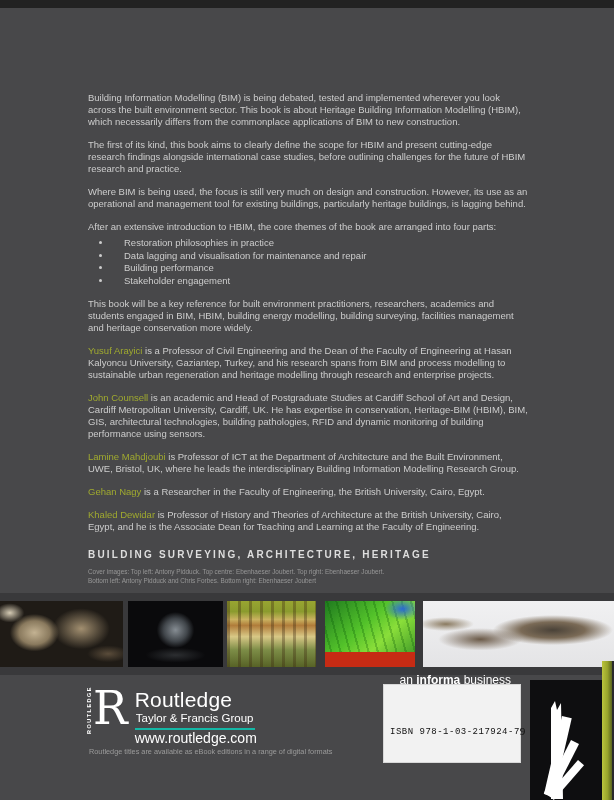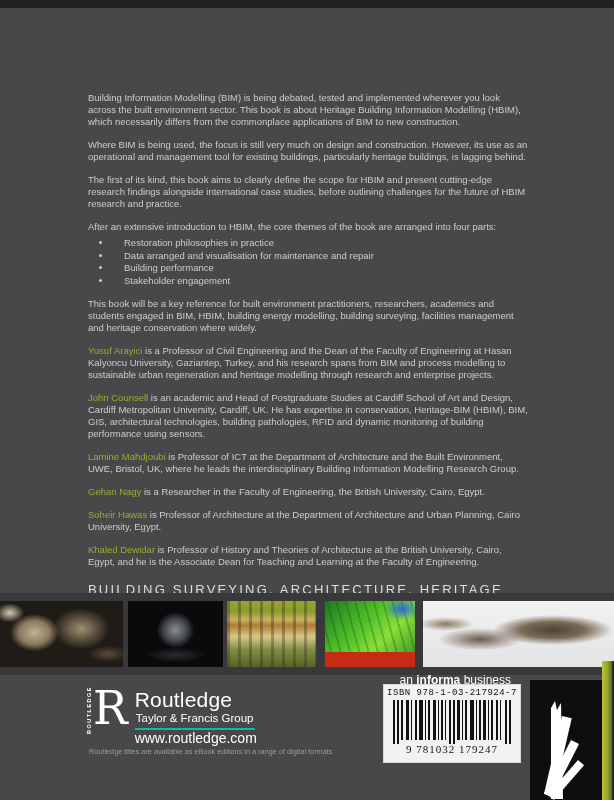--- a/index.html
+++ b/index.html
@@ -17,21 +17,21 @@
     position: absolute; left: 88px; top: 84px; width: 442px;
     color: #cdcdcd;
     font-size: 9.5px; line-height: 12px;
   }
   .content p { margin-bottom: 11px; }
   .content p.tight { margin-bottom: 4px; }
   .bullets { list-style: disc; padding-left: 24px; margin-bottom: 11px; }
   .bullets li { line-height: 12.5px; padding-left: 12px; }
   .author-name { color: #9fa92f; }
   .category-line {
-    color: #dedede; font-weight: normal; font-size: 13px;
+    color: #dedede; font-weight: bold; font-size: 10px;
     letter-spacing: 2.2px; margin-top: 16px; margin-bottom: 7px;
   }
   .credits { font-size: 6.4px; line-height: 8.5px; color: #979797; }
   
   .photo-band { position: absolute; left: 0; top: 585px; width: 614px; height: 82px; background: #39393b; }
   .photo { position: absolute; top: 593px; height: 66px; }
   .photo-1 { left: 0; width: 123px;
     background:
       radial-gradient(ellipse 34px 26px at 28% 48%, #c3b292 0%, #8a7a5e 45%, rgba(0,0,0,0) 72%),
       radial-gradient(ellipse 42px 30px at 66% 42%, #a28f70 0%, rgba(0,0,0,0) 68%),
@@ -86,57 +86,56 @@
   .r-name { color: #ffffff; font-size: 21px; line-height: 22px; letter-spacing: .2px; }
   .r-group { color: #ffffff; font-size: 11.5px; line-height: 14px; text-align: center; }
   .r-site {
     color: #ffffff; font-size: 14px; line-height: 12px;
     border-top: 2px solid #14b8a6; margin-top: 3px; padding-top: 2px; width: 120px;
   }
   .ebook-note { position: absolute; left: 89px; top: 739px; font-size: 7.3px; color: #9b9b9b; }
   
   .barcode {
     position: absolute; left: 383px; top: 676px; width: 138px; height: 79px;
-    background: #f2f2f2; border: 1px solid #d8d8d8; padding: 3px 6px 2px 6px;
-    display: flex; flex-direction: column; align-items: center;
+    background: #f2f2f2; border: 1px solid #d8d8d8; padding: 18px 6px 2px 6px;
+    display: flex; flex-direction: row; align-items: center;
   }
   .isbn-label { font-family: "Liberation Mono", monospace; font-size: 9px; color: #111; letter-spacing: .5px; white-space: nowrap; }
   .bars { margin-top: 2px; }
   .barcode-number { font-family: Liberation Serif, serif; font-size: 11px; color: #111; letter-spacing: 1px; margin-top: -1px; white-space: nowrap; }
   
   .books-logo { position: absolute; left: 530px; top: 672px; width: 73px; height: 128px; background: #0e0e10; }
   .accent-strip {
     position: absolute; left: 602px; top: 653px; width: 10px; height: 147px;
     background: linear-gradient(90deg, #bac43d 0%, #98a42c 55%, #5a641e 100%);
   }
   .edge-dark { position: absolute; left: 612px; top: 653px; width: 2px; height: 147px; background: #2a2a2c; }
 </style>
 </head>
 <body>
 
 <div class="cover">
 
   <div class="content">
     <p>Building Information Modelling (BIM) is being debated, tested and implemented wherever you look across the built environment sector. This book is about Heritage Building Information Modelling (HBIM), which necessarily differs from the commonplace applications of BIM to new construction.</p>
+    <p>The first of its kind, this book aims to clearly define the scope for HBIM and present cutting-edge research findings alongside international case studies, before outlining challenges for the future of HBIM research and practice.</p>
     <p>Where BIM is being used, the focus is still very much on design and construction. However, its use as an operational and management tool for existing buildings, particularly heritage buildings, is lagging behind.</p>
-    <p>The first of its kind, this book aims to clearly define the scope for HBIM and present cutting-edge research findings alongside international case studies, before outlining challenges for the future of HBIM research and practice.</p>
     <p class="tight">After an extensive introduction to HBIM, the core themes of the book are arranged into four parts:</p>
     <ul class="bullets">
       <li>Restoration philosophies in practice</li>
-      <li>Data arranged and visualisation for maintenance and repair</li>
+      <li>Data lagging and visualisation for maintenance and repair</li>
       <li>Building performance</li>
       <li>Stakeholder engagement</li>
     </ul>
-    <p>This book will be a key reference for built environment practitioners, researchers, academics and students engaged in BIM, HBIM, building energy modelling, building surveying, facilities management and heritage conservation where widely.</p>
+    <p>This book will be a key reference for built environment practitioners, researchers, academics and students engaged in BIM, HBIM, building energy modelling, building surveying, facilities management and heritage conservation more widely.</p>
 
     <p><span class="author-name">Yusuf Arayici</span><span> is a Professor of Civil Engineering and the Dean of the Faculty of Engineering at Hasan Kalyoncu University, Gaziantep, Turkey, and his research spans from BIM and process modelling to sustainable urban regeneration and heritage modelling through research and enterprise projects.</span></p>
     <p><span class="author-name">John Counsell</span><span> is an academic and Head of Postgraduate Studies at Cardiff School of Art and Design, Cardiff Metropolitan University, Cardiff, UK. He has expertise in conservation, Heritage-BIM (HBIM), BIM, GIS, architectural technologies, building pathologies, RFID and dynamic monitoring of building performance using sensors.</span></p>
     <p><span class="author-name">Lamine Mahdjoubi</span><span> is Professor of ICT at the Department of Architecture and the Built Environment, UWE, Bristol, UK, where he leads the interdisciplinary Building Information Modelling Research Group.</span></p>
     <p><span class="author-name">Gehan Nagy</span><span> is a Researcher in the Faculty of Engineering, the British University, Cairo, Egypt.</span></p>
-    <p><span class="author-name">Soheir Hawas</span><span> is Professor of Architecture at the Department of Architecture and Urban Planning, Cairo University, Egypt.</span></p>
     <p><span class="author-name">Khaled Dewidar</span><span> is Professor of History and Theories of Architecture at the British University, Cairo, Egypt, and he is the Associate Dean for Teaching and Learning at the Faculty of Engineering.</span></p>
 
     <div class="category-line">BUILDING SURVEYING, ARCHITECTURE, HERITAGE</div>
     <div class="credits">
       <div>Cover images: Top left: Antony Pidduck. Top centre: Ebenhaeser Joubert. Top right: Ebenhaeser Joubert.</div>
       <div>Bottom left: Antony Pidduck and Chris Forbes. Bottom right: Ebenhaeser Joubert</div>
     </div>
   </div>
 
   <div class="photo-band"></div>

